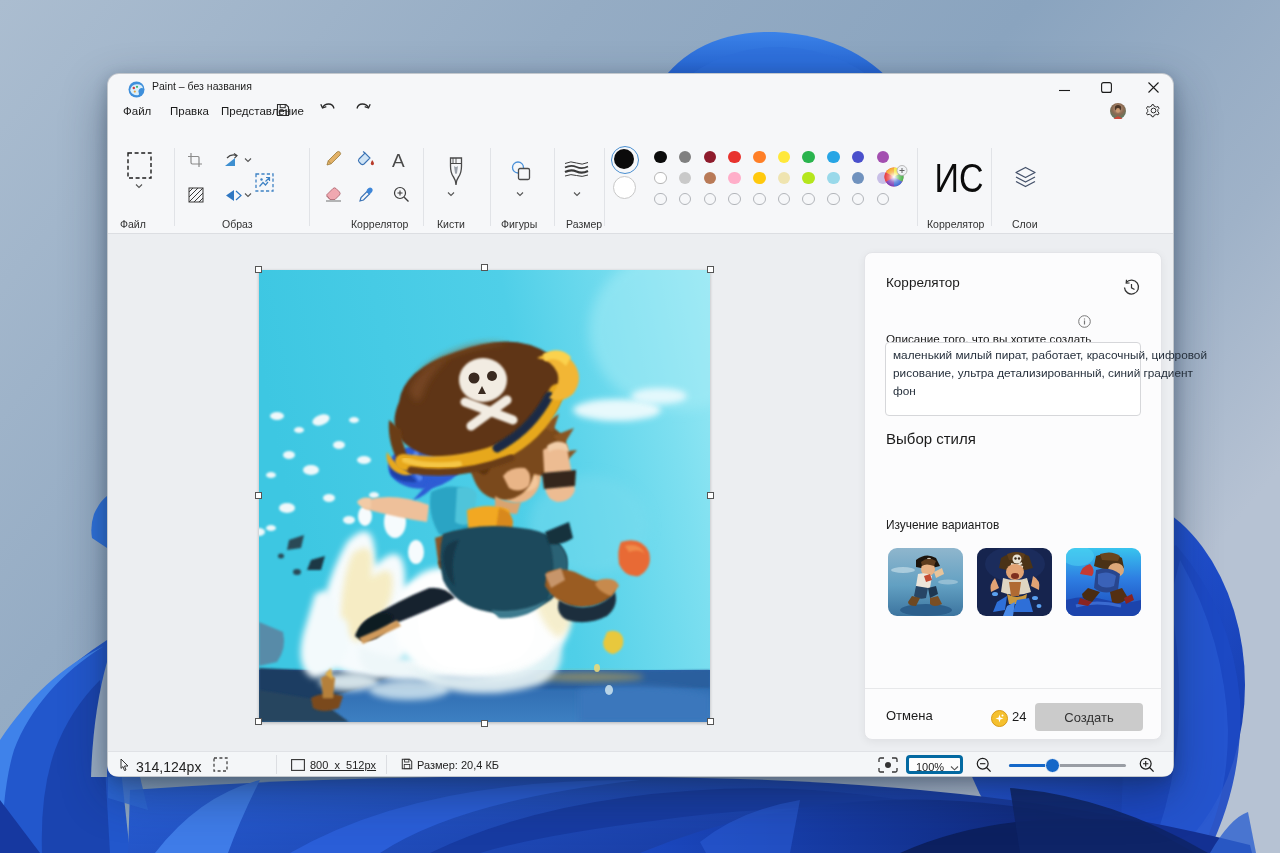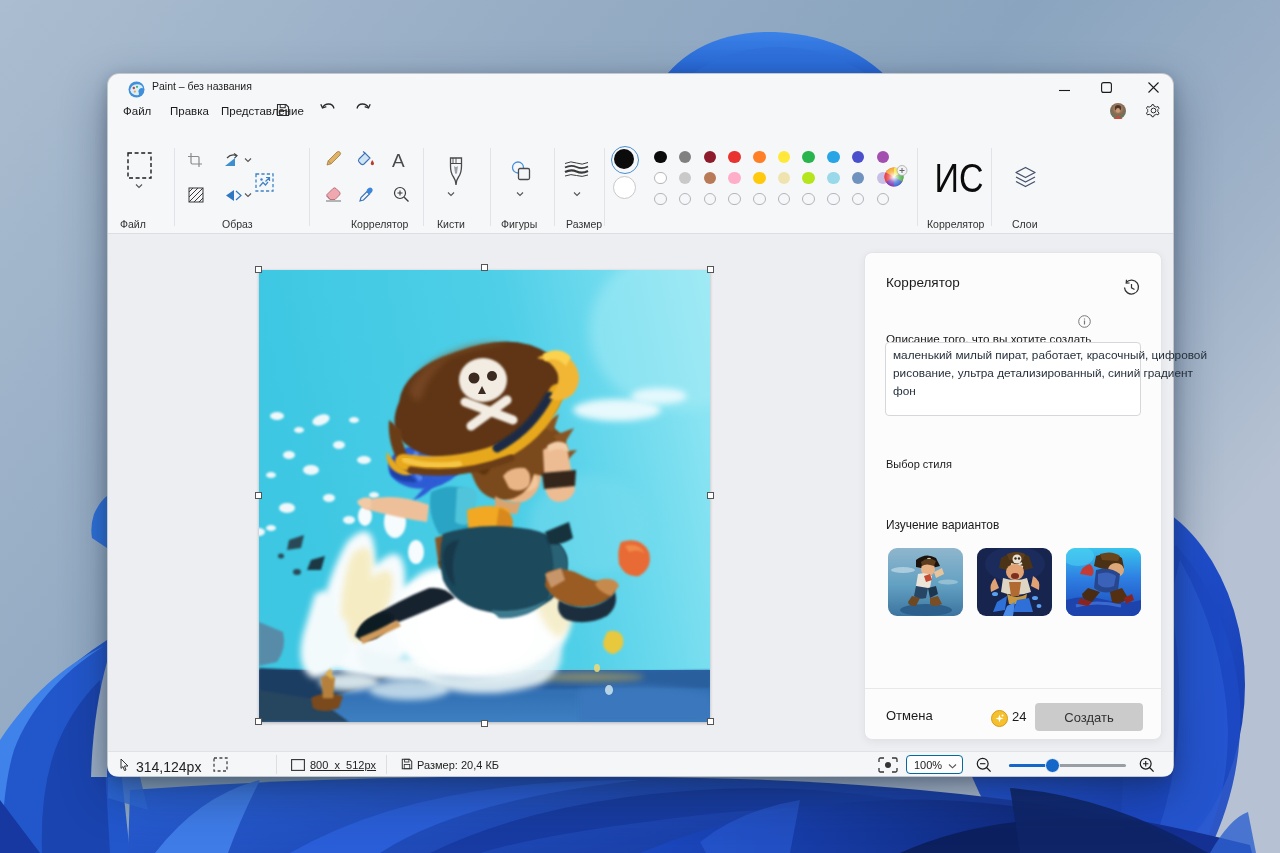--- a/index.html
+++ b/index.html
@@ -491,21 +491,21 @@
       <svg class="abs" style="left:213px;top:62px" width="13" height="13" viewBox="0 0 13 13">
         <circle cx="6.5" cy="6.5" r="5.8" fill="none" stroke="#777" stroke-width="1"></circle>
         <path d="M6.5,5.5 V9.5 M6.5,3.4 V4.6" stroke="#777" stroke-width="1.2"></path>
       </svg>
       <div class="abs" style="left:20px;top:89px;width:256px;height:74px;background:#fff;border:1px solid #d6d7da;border-radius:4px;box-sizing:border-box;"></div>
       <div class="abs" style="left:28px;top:93px;width:330px;font-size:11.8px;line-height:18px;color:#26303c;white-space:nowrap;">
         маленький милый пират, работает, красочный, цифровой<br>
         рисование, ультра детализированный, синий градиент<br>
         фон
       </div>
-      <div class="abs ptxt" style="left:21px;top:177px;font-size:11px;margin-top:28px;">Выбор стиля</div>
+      <div class="abs ptxt" style="left:21px;top:177px;font-size:15px;">Выбор стиля</div>
       <div class="abs ptxt" style="left:21px;top:265px;font-size:11.9px;">Изучение вариантов</div>
       <div class="abs" style="left:23px;top:295px;width:75px;height:68px;border-radius:9px;overflow:hidden;">
         <svg width="75" height="68" viewBox="0 0 75 68">
           <defs>
                 <linearGradient id="t1bg" x1="0" y1="0" x2="0" y2="1">
             <stop offset="0" stop-color="#8fb6cd"></stop>
                   <stop offset="0.55" stop-color="#62a0c2"></stop>
                   <stop offset="1" stop-color="#3c749f"></stop>
           </linearGradient>
               </defs>
@@ -610,21 +610,21 @@
     <svg class="abs" style="left:293px;top:6px" width="12" height="12" viewBox="0 0 14 14">
       <path d="M1.5,1.5 H10 L12.5,4 V12.5 H1.5 Z" fill="none" stroke="#333" stroke-width="1.2"></path>
       <rect x="3.8" y="7.6" width="6.4" height="4.9" fill="none" stroke="#333" stroke-width="1"></rect>
       <rect x="4.2" y="1.5" width="5" height="3.2" fill="none" stroke="#333" stroke-width="1"></rect>
     </svg>
     <div class="abs" style="left:309px;top:7px;font-size:11px;color:#222;">Размер: 20,4 КБ</div>
     <svg class="abs" style="left:770px;top:5px" width="20" height="16" viewBox="0 0 20 16">
       <path d="M1,5 V2.5 Q1,1 2.5,1 H6 M14,1 H17.5 Q19,1 19,2.5 V5 M19,11 V13.5 Q19,15 17.5,15 H14 M6,15 H2.5 Q1,15 1,13.5 V11" fill="none" stroke="#333" stroke-width="1.3"></path>
       <circle cx="10" cy="8" r="3" fill="#333"></circle>
     </svg>
-    <div class="abs" style="left:798px;top:3px;width:57px;height:19px;border:1px solid #0369a1;border-radius:4px;background:#fdfdfd;box-sizing:border-box;">
+    <div class="abs" style="left:798px;top:3px;width:57px;height:19px;border:3px solid #0369a1;border-radius:4px;background:#fdfdfd;box-sizing:border-box;">
       <div class="abs" style="left:7px;top:2.5px;font-size:11px;color:#222;">100%</div>
       <svg class="abs" style="left:41px;top:6px" width="9" height="8" viewBox="0 0 9 8">
             <path d="M1,2.5 L4.5,5.8 L8,2.5" fill="none" stroke="#555" stroke-width="1.1"></path>
           </svg>
     </div>
     <svg class="abs" style="left:868px;top:5px" width="16" height="16" viewBox="0 0 16 16">
       <circle cx="6.7" cy="6.7" r="5.4" fill="none" stroke="#1b1b1b" stroke-width="1.2"></circle>
       <path d="M10.8,10.8 L14.6,14.6" stroke="#1b1b1b" stroke-width="1.3"></path>
       <path d="M4,6.7 H9.4" stroke="#1b1b1b" stroke-width="1.1"></path>
     </svg>

